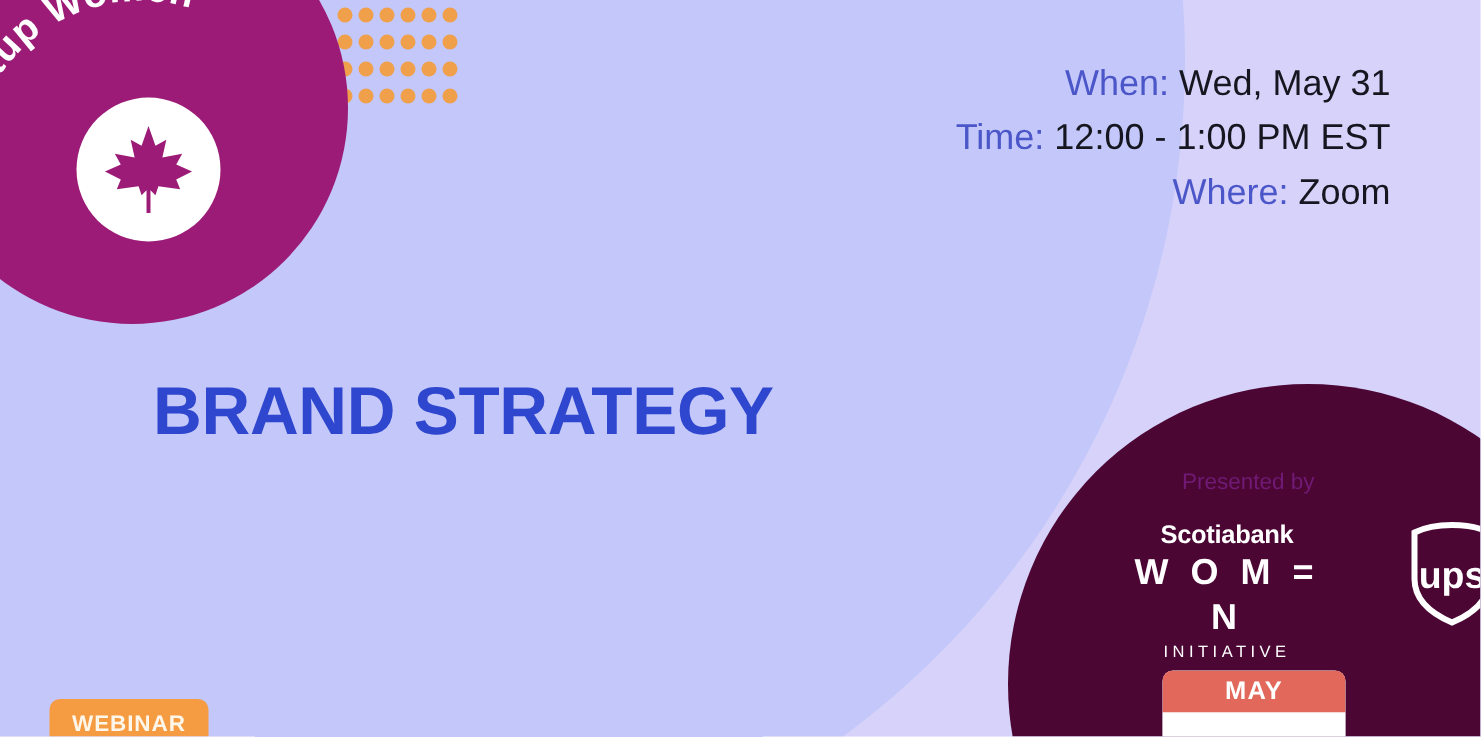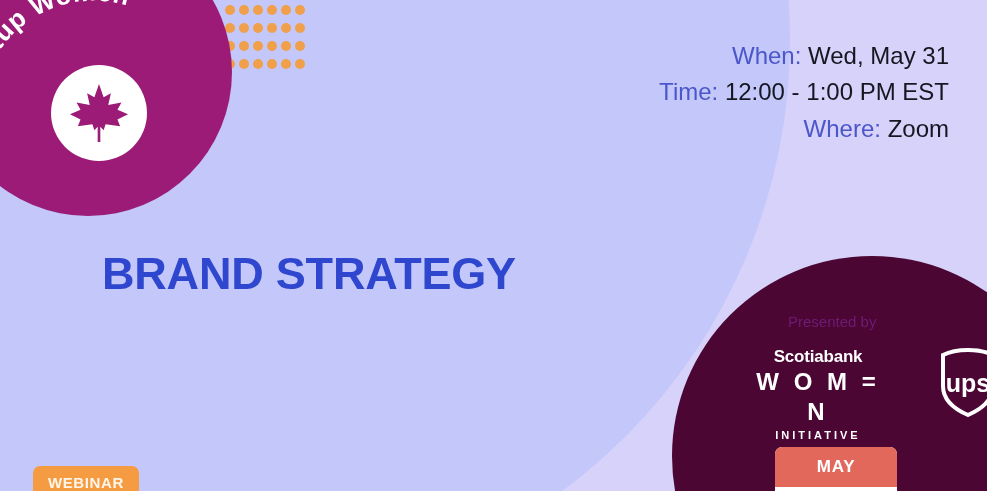--- a/index.html
+++ b/index.html
@@ -86,21 +86,21 @@
     background: #ffffff;
     display: flex;
     align-items: center;
     justify-content: center;
   }
   .leaf-disc svg { width: 66px; height: 66px; display: block; }
 
   
   .event-details {
     position: absolute;
-    right: 38px;
+    right: 60px;
     top: 38px;
     text-align: right;
     line-height: 1.52;
   }
   .event-line {
     font-size: 24px;
     color: #1c1c2b;
     white-space: nowrap;
   }
   .event-label {
@@ -180,21 +180,21 @@
   }
   .scotia-mid {
     font-size: 24px;
     font-weight: bold;
     letter-spacing: 4px;
     line-height: 1.25;
     margin-top: 0;
   }
   .scotia-bot {
     font-size: 11px;
-    font-weight: bold;
+    font-weight: normal;
     letter-spacing: 3px;
     line-height: 1.2;
     margin-top: 2px;
   }
 
   
   .ups-logo {
     position: absolute;
     left: 936px;
     top: 346px;
@@ -208,21 +208,21 @@
     position: absolute;
     left: 775px;
     top: 447px;
     width: 122px;
     height: 60px;
     border-radius: 7px;
     overflow: hidden;
     background: #ffffff;
   }
   .calendar-head {
-    height: 40px;
+    height: 28px;
     background: #E2685C;
     color: #ffffff;
     display: flex;
     align-items: center;
     justify-content: center;
     font-size: 17px;
     font-weight: bold;
     letter-spacing: 0.8px;
   }
   .calendar-body {

